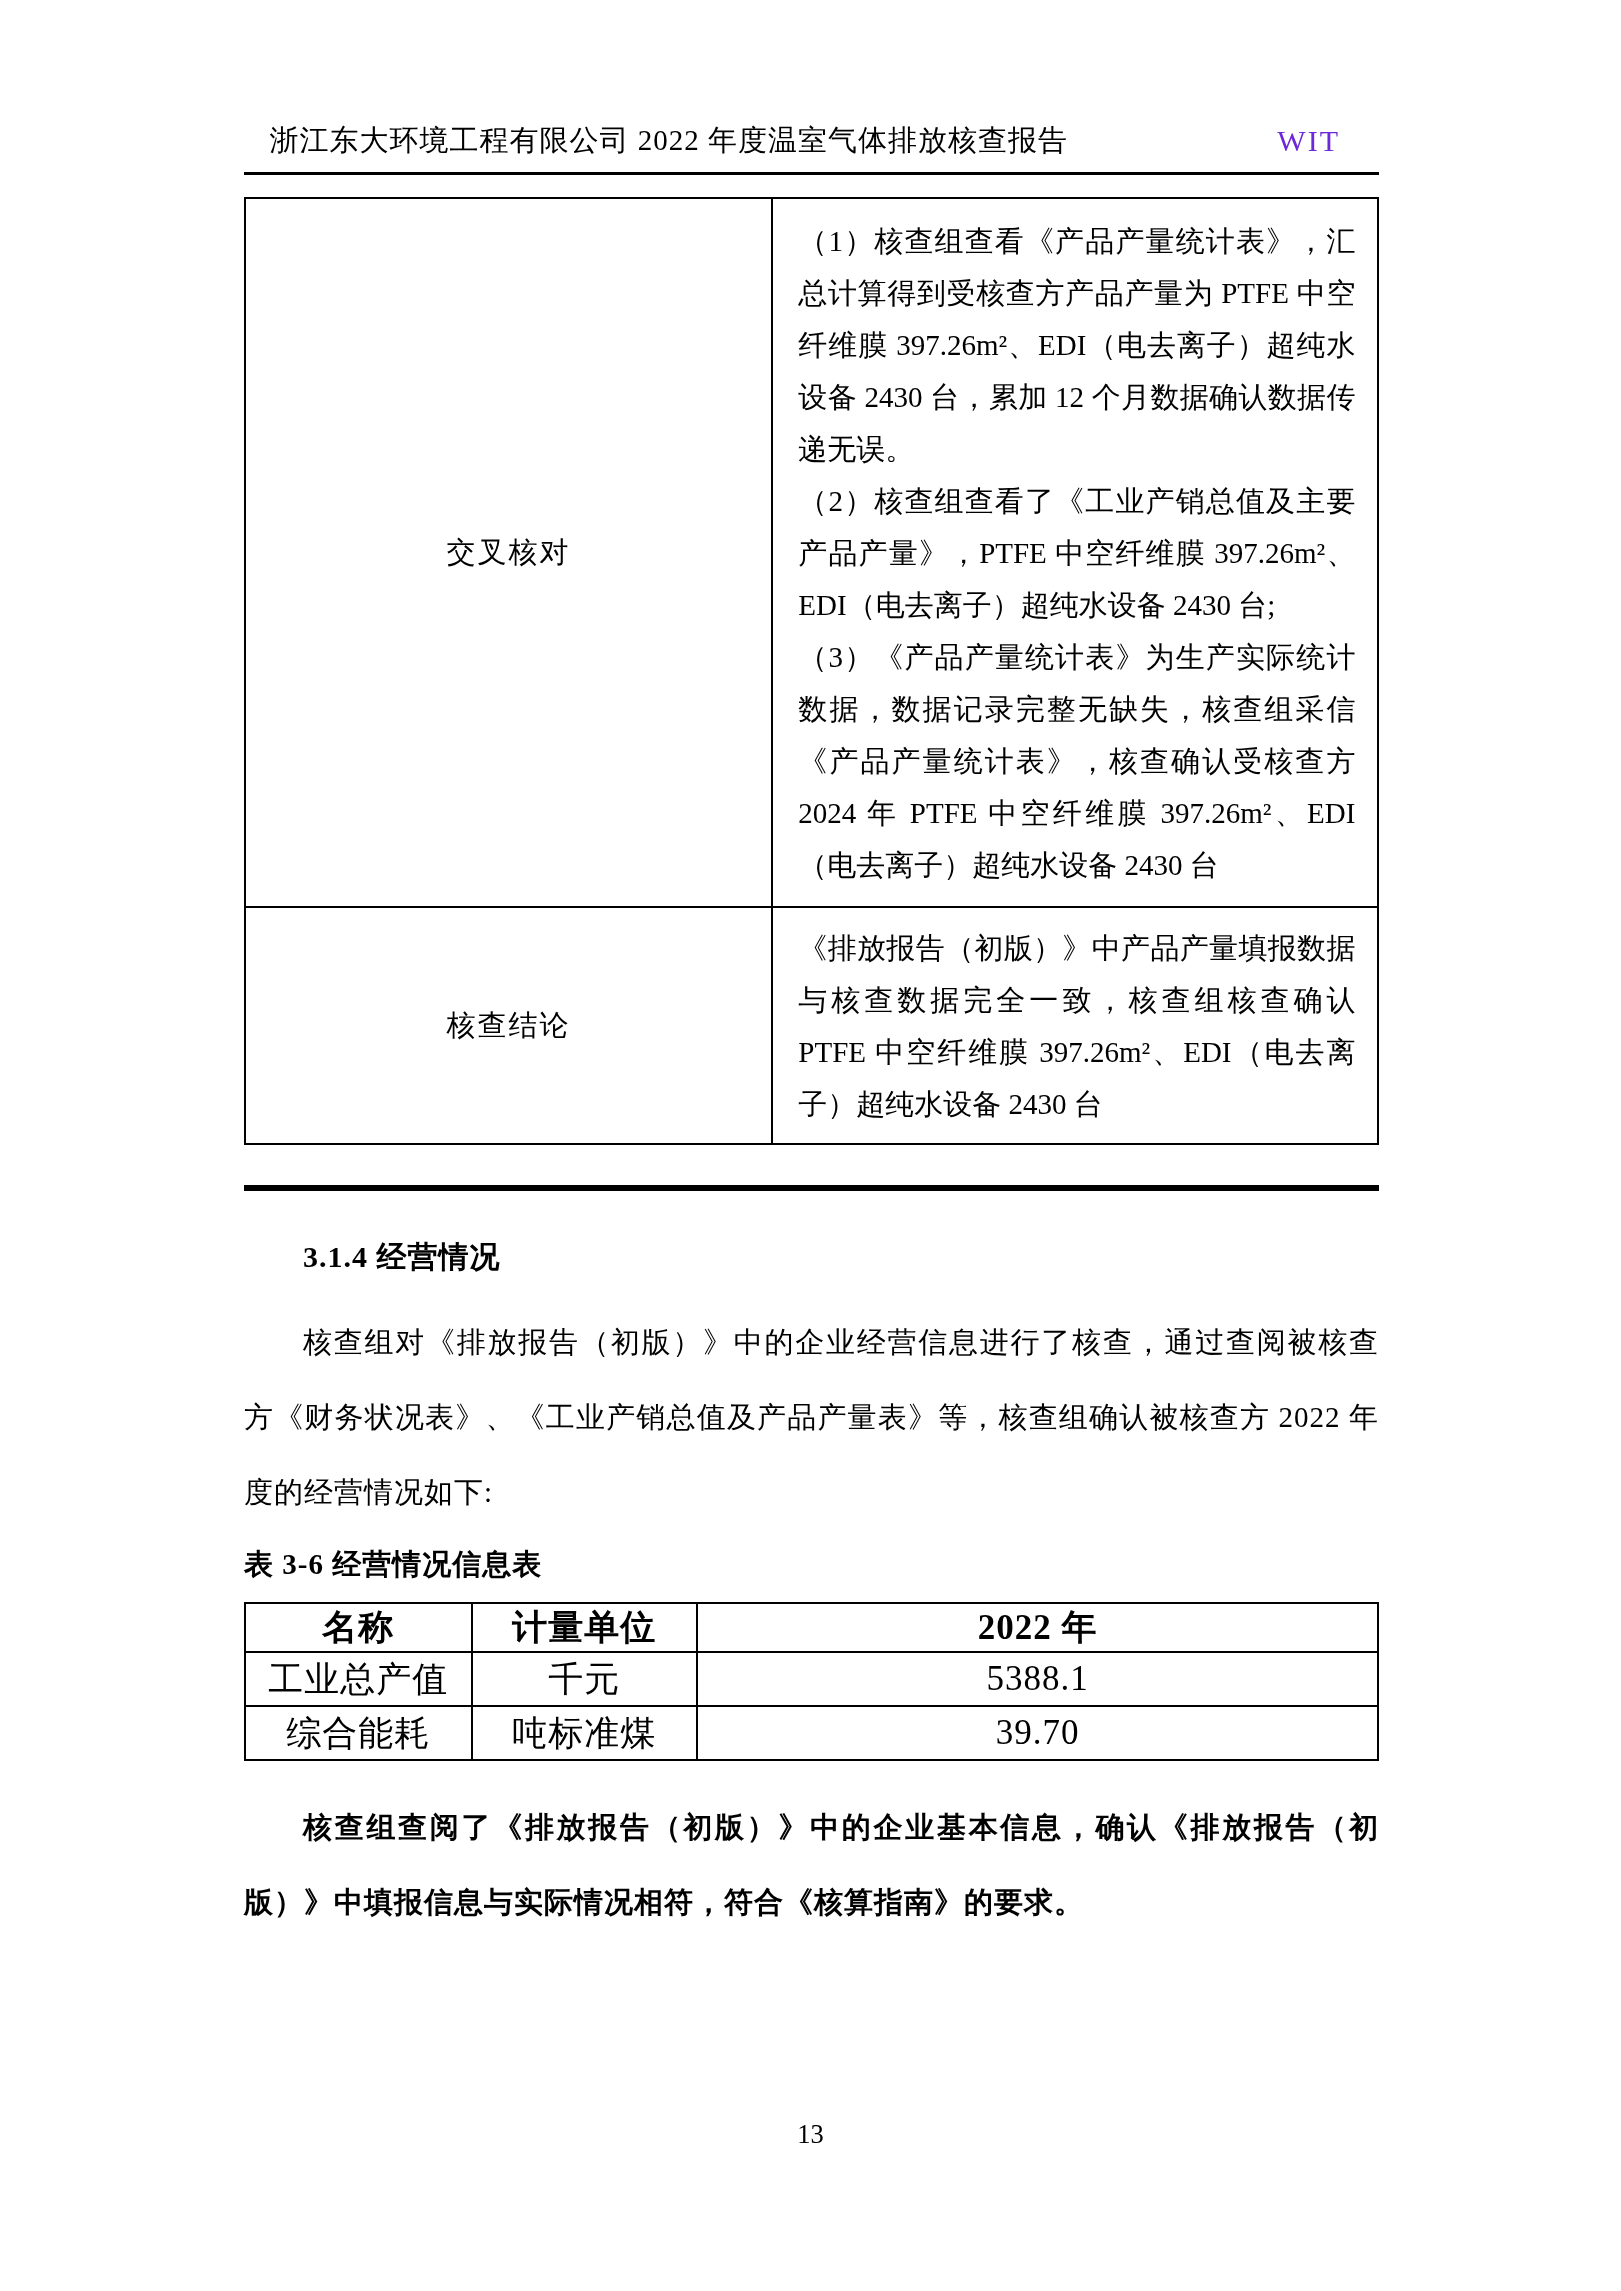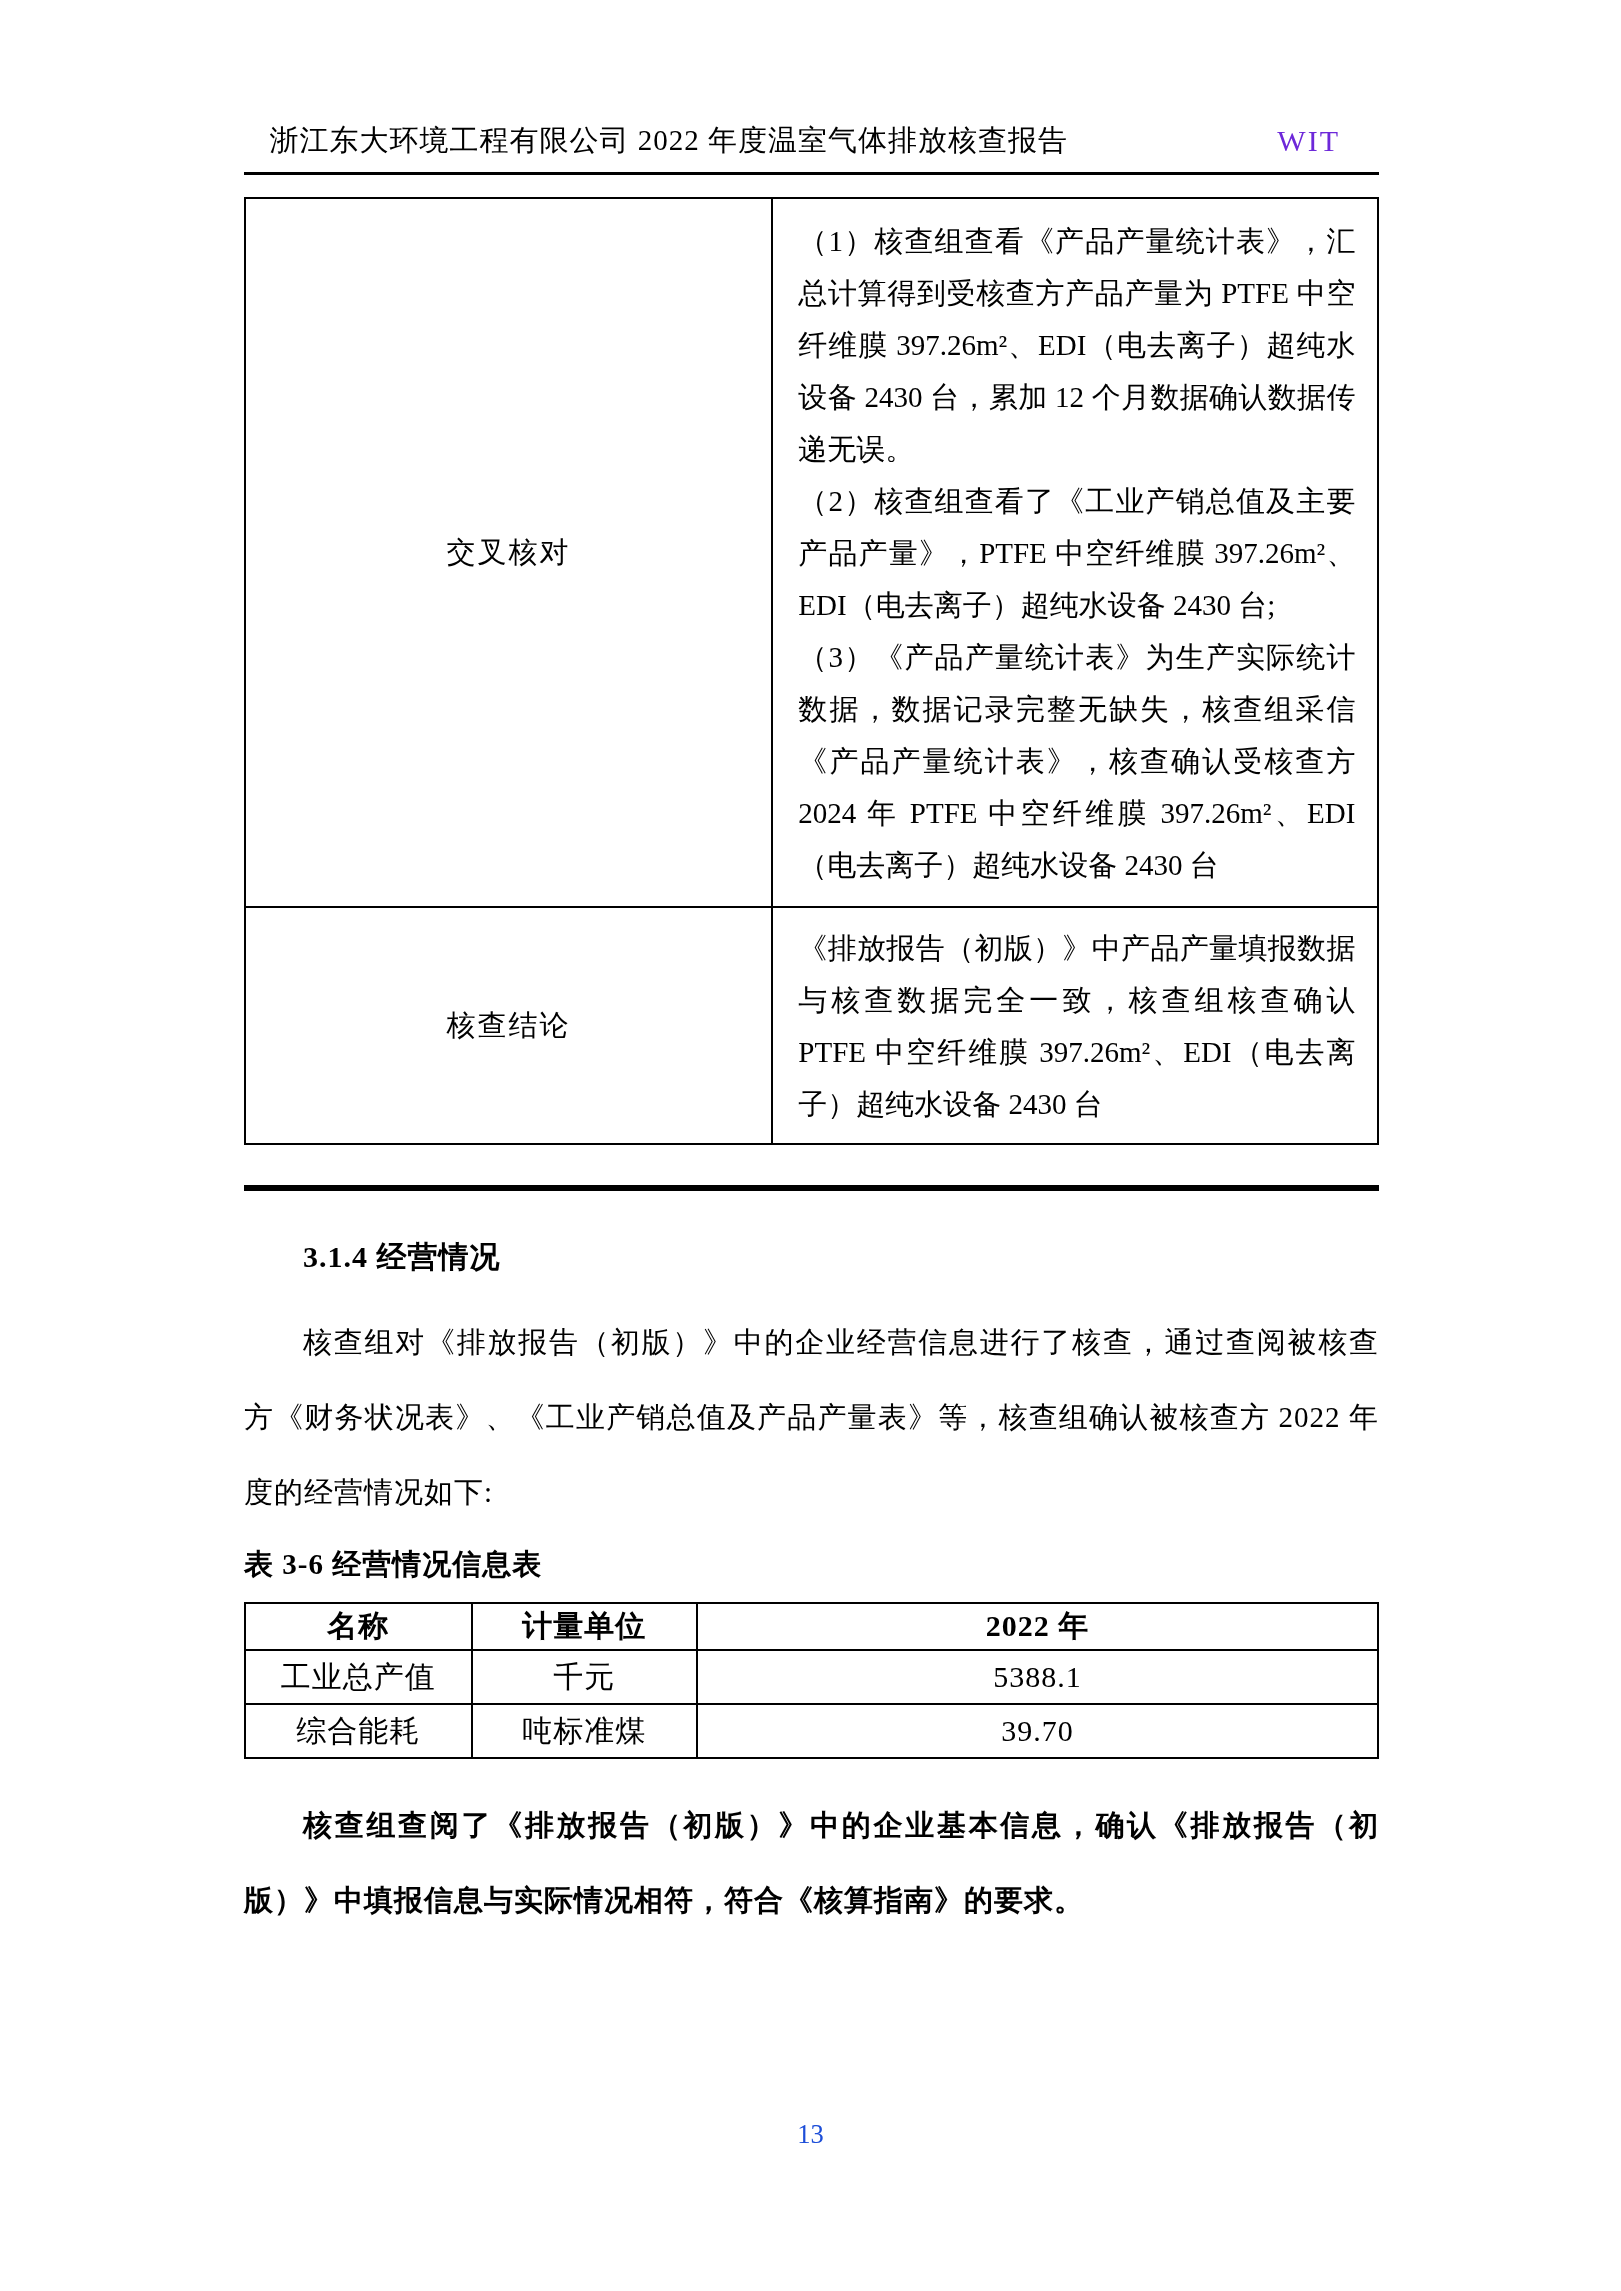--- a/index.html
+++ b/index.html
@@ -113,42 +113,42 @@
     width: 100%;
     border-collapse: collapse;
     table-layout: fixed;
   }
   table.btable th, table.btable td {
     border: 2.9px solid #000000;
     border-left-width: 2px;
     border-right-width: 2px;
     text-align: center;
     vertical-align: middle;
-    font-size: 30px;
+    font-size: 35px;
   }
   table.btable th {
     font-weight: bold;
     height: 47px;
     letter-spacing: 1px;
   }
   table.btable td { height: 54px; letter-spacing: 1px; text-align: center; }
   table.btable th:first-child, table.btable td:first-child { border-left-width: 2.9px; }
   table.btable th:last-child,  table.btable td:last-child  { border-right-width: 2.9px; border-radius: 17px; }
   .col-name { width: 20%; }
   .col-unit { width: 19.9%; }
   .col-year { width: 60.1%; }
   
   .page-number {
     position: absolute;
     top: 2119px;
     left: 0;
     width: 100%;
     text-align: center;
     font-size: 26.5px;
-    color: #1d4ed8;
+    color: #000000;
   }
 </style>
 </head>
 <body>
 
 <div class="page">
   <div class="content">
 
     <div class="header">
       <div class="header-title">浙江东大环境工程有限公司 2022 年度温室气体排放核查报告</div>

